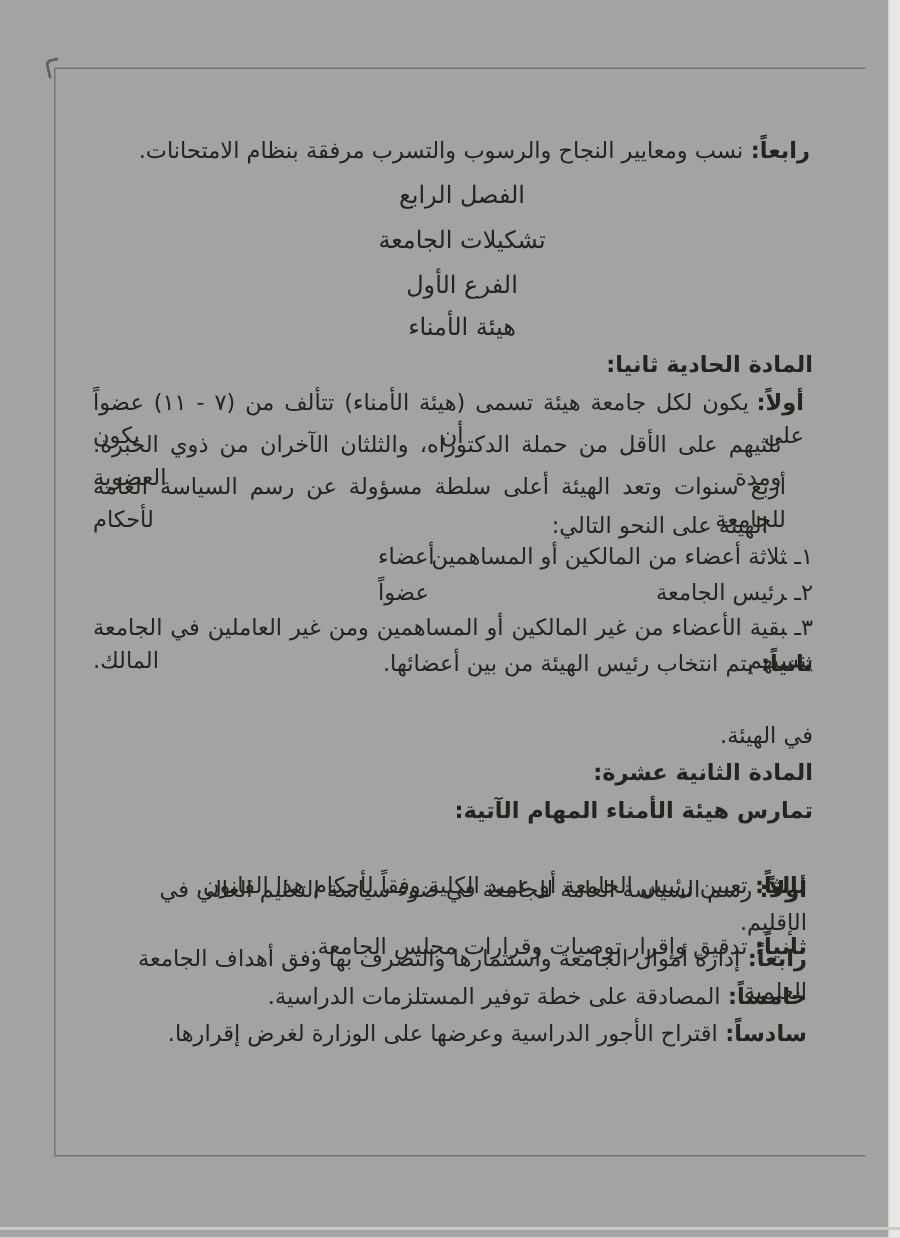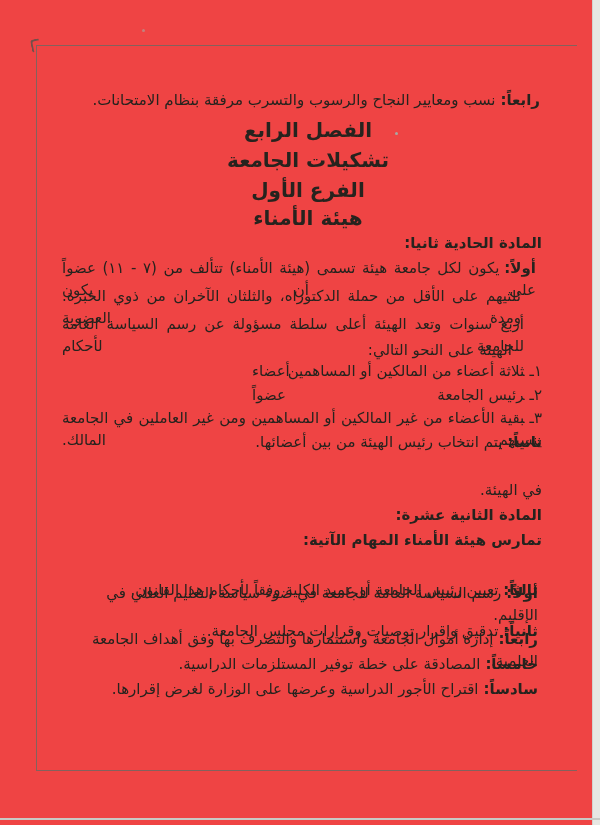--- a/index.html
+++ b/index.html
@@ -11,21 +11,21 @@
     width: 600px;
     height: 825px;
     overflow: hidden;
     position: relative;
     font-family: "DejaVu Sans", sans-serif;
     color: #26231e;
   }
   .scan-page {
     position: absolute;
     inset: 0;
-    background: #ef4444;
+    background: #a3a3a3;
   }
   .frame {
     position: absolute;
     left: 36px;
     top: 45px;
     width: 540px;
     height: 724px;
     border: 1px solid rgba(105,105,100,0.8);
     border-right: none;
   }
@@ -80,22 +80,22 @@
     direction: rtl;
     font-size: 15px;
     line-height: 22px;
     text-align: right;
     color: #26231e;
     letter-spacing: 0.1px;
   }
   .c {
     text-align: center;
     left: 14px;
-    font-weight: bold;
-    font-size: 20px;
+    font-weight: normal;
+    font-size: 16px;
   }
   .b { font-weight: bold; }
   .j {
     text-align: justify;
     text-align-last: justify;
     padding-left: 2px;
   }
   .kw {
     font-weight: bold;
     margin-inline-end: 5px;

